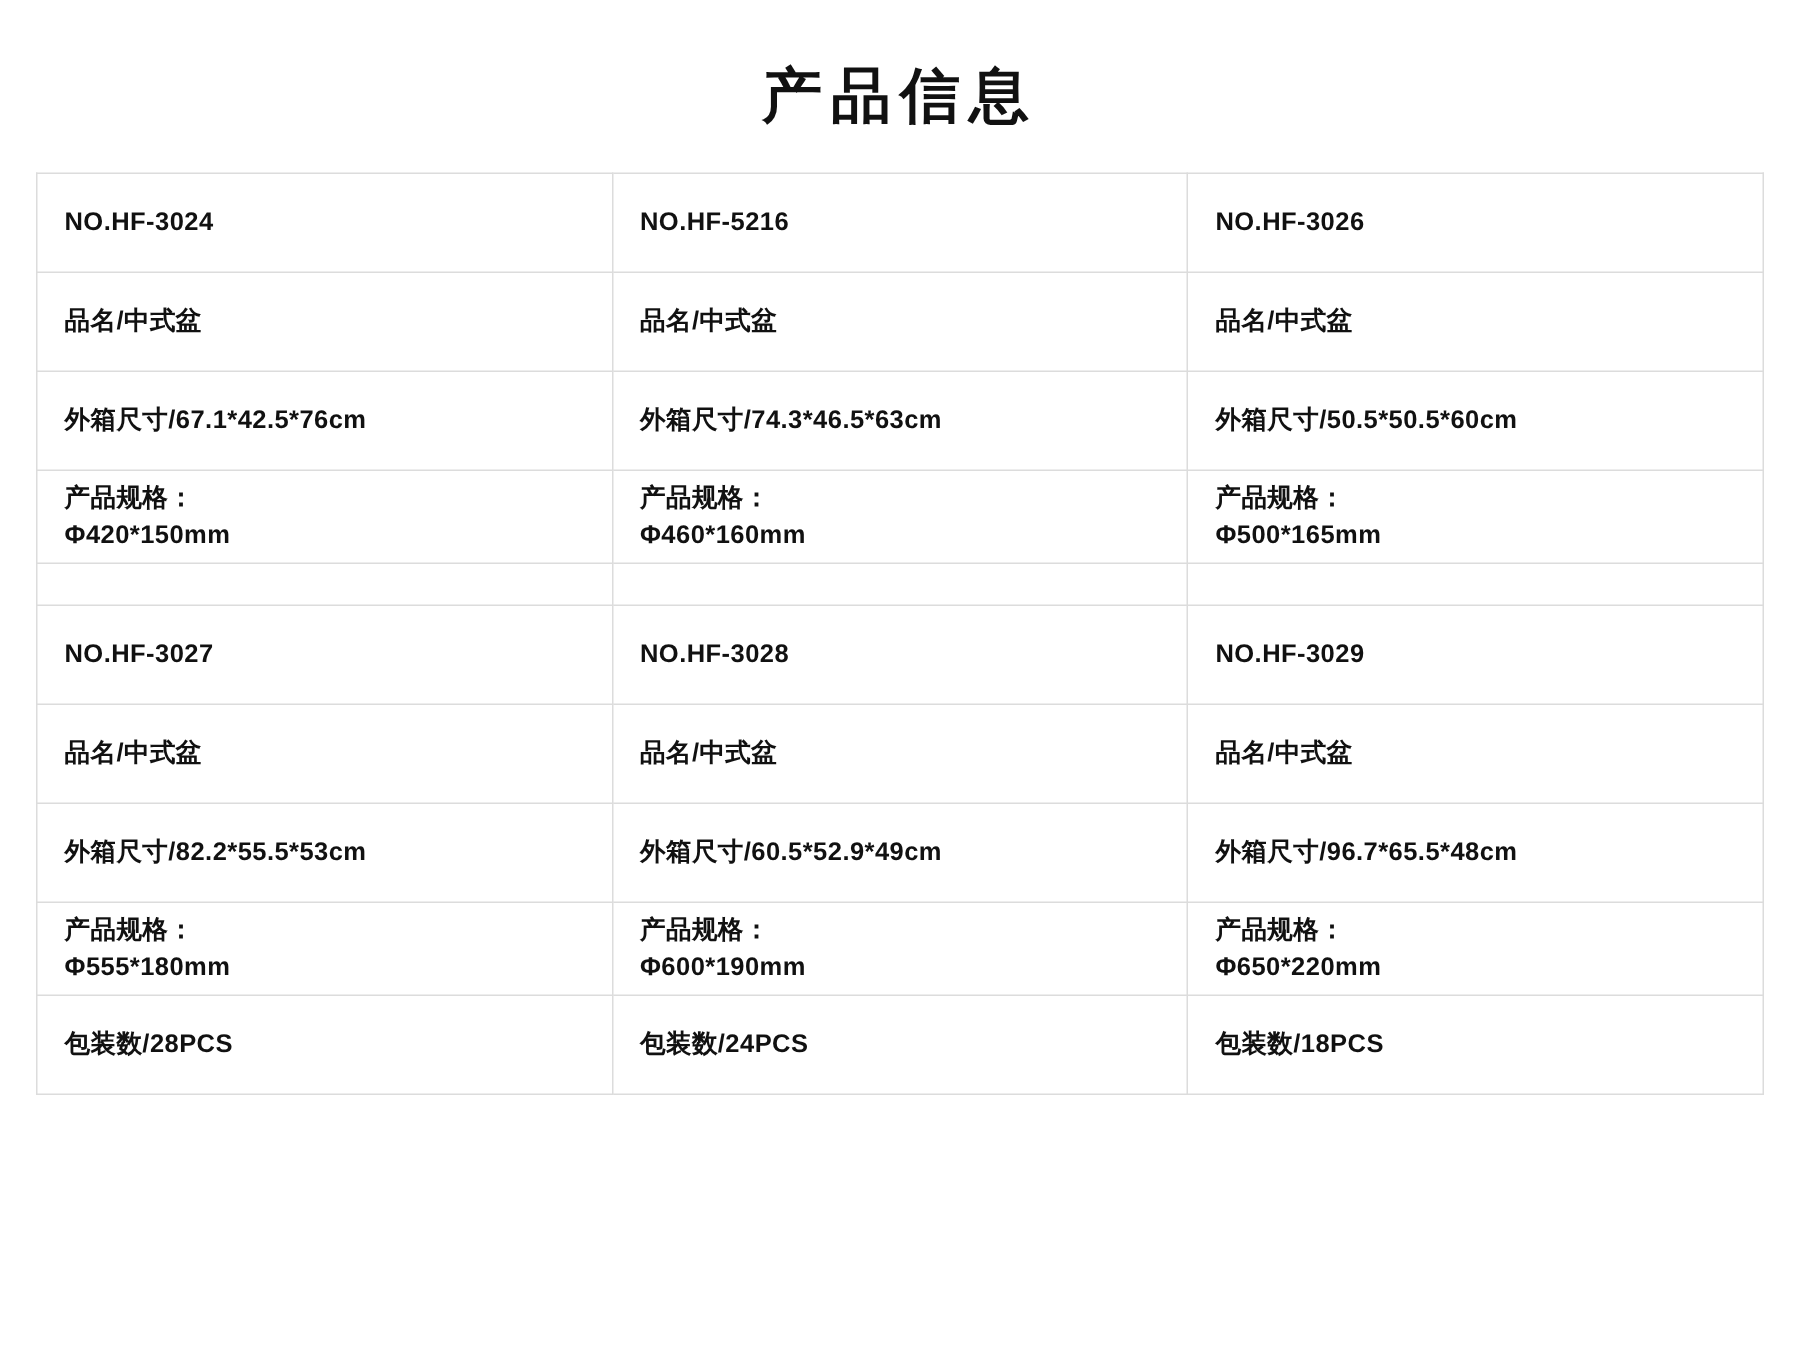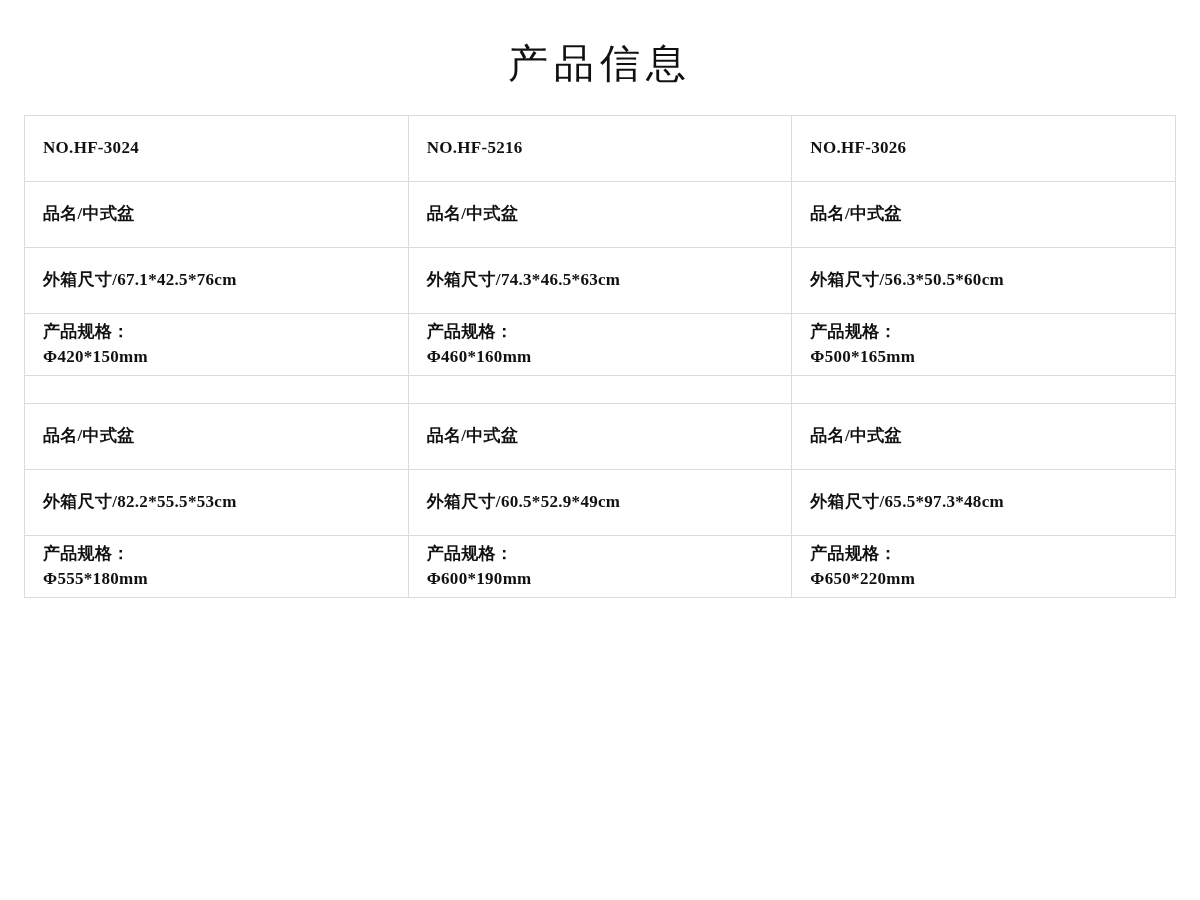--- a/index.html
+++ b/index.html
@@ -17,38 +17,38 @@
   .page {
     position: relative;
     width: 1200px;
     height: 900px;
     box-sizing: border-box;
   }
   .page-title {
     text-align: center;
     font-family: "Liberation Sans", sans-serif;
     font-size: 40px;
-    font-weight: 400;
+    font-weight: 700;
     letter-spacing: 6px;
     color: #111111;
     margin: 0;
     padding-top: 36px;
     padding-bottom: 10px;
   }
   .spec-table {
     width: 1152px;
     margin: 14px auto 0 auto;
     border-collapse: collapse;
     table-layout: fixed;
   }
   .spec-table td {
     border: 1px solid #dcdcdc;
     vertical-align: middle;
     padding: 0 0 0 18px;
-    font-family: Liberation Serif, serif;
+    font-family: Liberation Sans, sans-serif;
     font-size: 17px;
     font-weight: 700;
     color: #111111;
     letter-spacing: 0.3px;
     line-height: 1.35;
     height: 66px;
     box-sizing: border-box;
   }
   .spec-table td.two-line {
     height: 62px;
@@ -84,21 +84,21 @@
         <td>NO.HF-3026</td>
       </tr>
       <tr>
         <td>品名/中式盆</td>
         <td>品名/中式盆</td>
         <td>品名/中式盆</td>
       </tr>
       <tr>
         <td>外箱尺寸/67.1*42.5*76cm</td>
         <td>外箱尺寸/74.3*46.5*63cm</td>
-        <td>外箱尺寸/56.3*50.5*60cm</td>
+        <td>外箱尺寸/50.5*50.5*60cm</td>
       </tr>
       <tr>
         <td class="two-line">
           <span class="cell-line l1">产品规格：</span>
           <span class="cell-line">Φ420*150mm</span>
         </td>
         <td class="two-line">
           <span class="cell-line l1">产品规格：</span>
           <span class="cell-line">Φ460*160mm</span>
         </td>
@@ -108,39 +108,49 @@
         </td>
       </tr>
 
       <tr class="gap-row">
         <td></td>
         <td></td>
         <td></td>
       </tr>
 
       <tr>
+        <td>NO.HF-3027</td>
+        <td>NO.HF-3028</td>
+        <td>NO.HF-3029</td>
+      </tr>
+      <tr>
         <td>品名/中式盆</td>
         <td>品名/中式盆</td>
         <td>品名/中式盆</td>
       </tr>
       <tr>
         <td>外箱尺寸/82.2*55.5*53cm</td>
         <td>外箱尺寸/60.5*52.9*49cm</td>
-        <td>外箱尺寸/65.5*97.3*48cm</td>
+        <td>外箱尺寸/96.7*65.5*48cm</td>
       </tr>
       <tr>
         <td class="two-line">
           <span class="cell-line l1">产品规格：</span>
           <span class="cell-line">Φ555*180mm</span>
         </td>
         <td class="two-line">
           <span class="cell-line l1">产品规格：</span>
           <span class="cell-line">Φ600*190mm</span>
         </td>
         <td class="two-line">
           <span class="cell-line l1">产品规格：</span>
           <span class="cell-line">Φ650*220mm</span>
         </td>
       </tr>
+      <tr>
+        <td>包装数/28PCS</td>
+        <td>包装数/24PCS</td>
+        <td>包装数/18PCS</td>
+      </tr>
     </tbody>
   </table>
 
 </div>
 
 </body></html>

